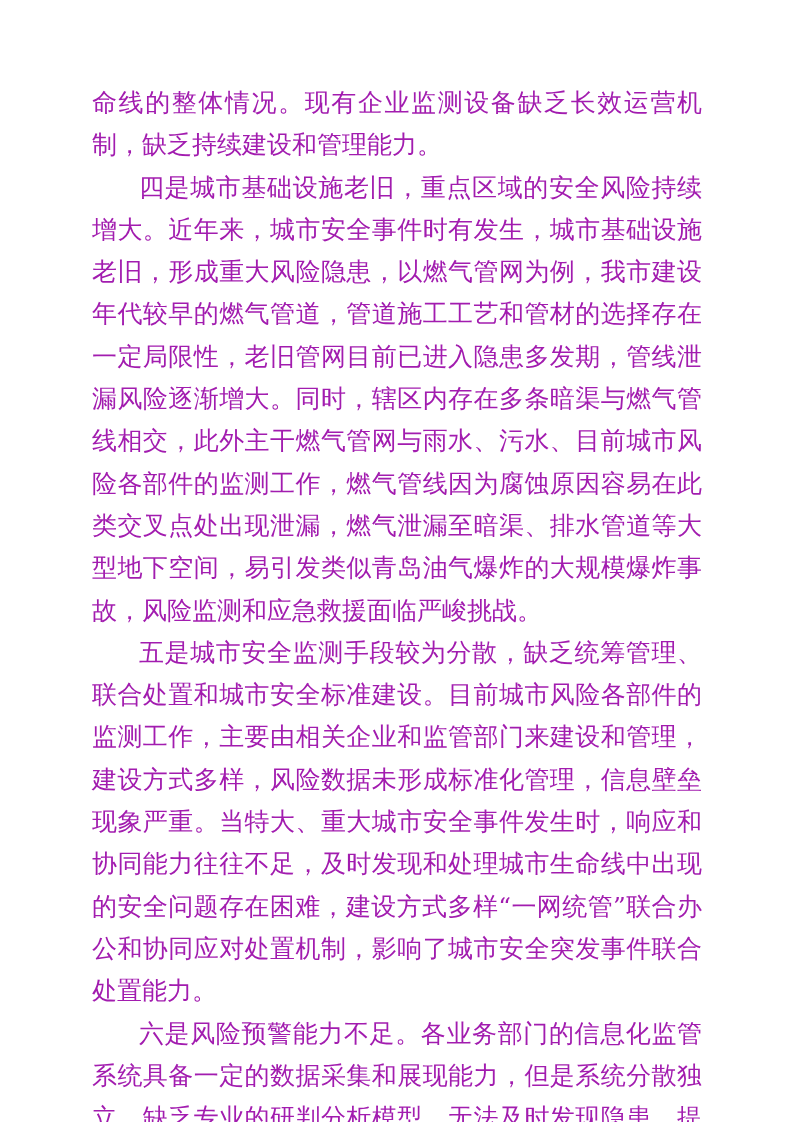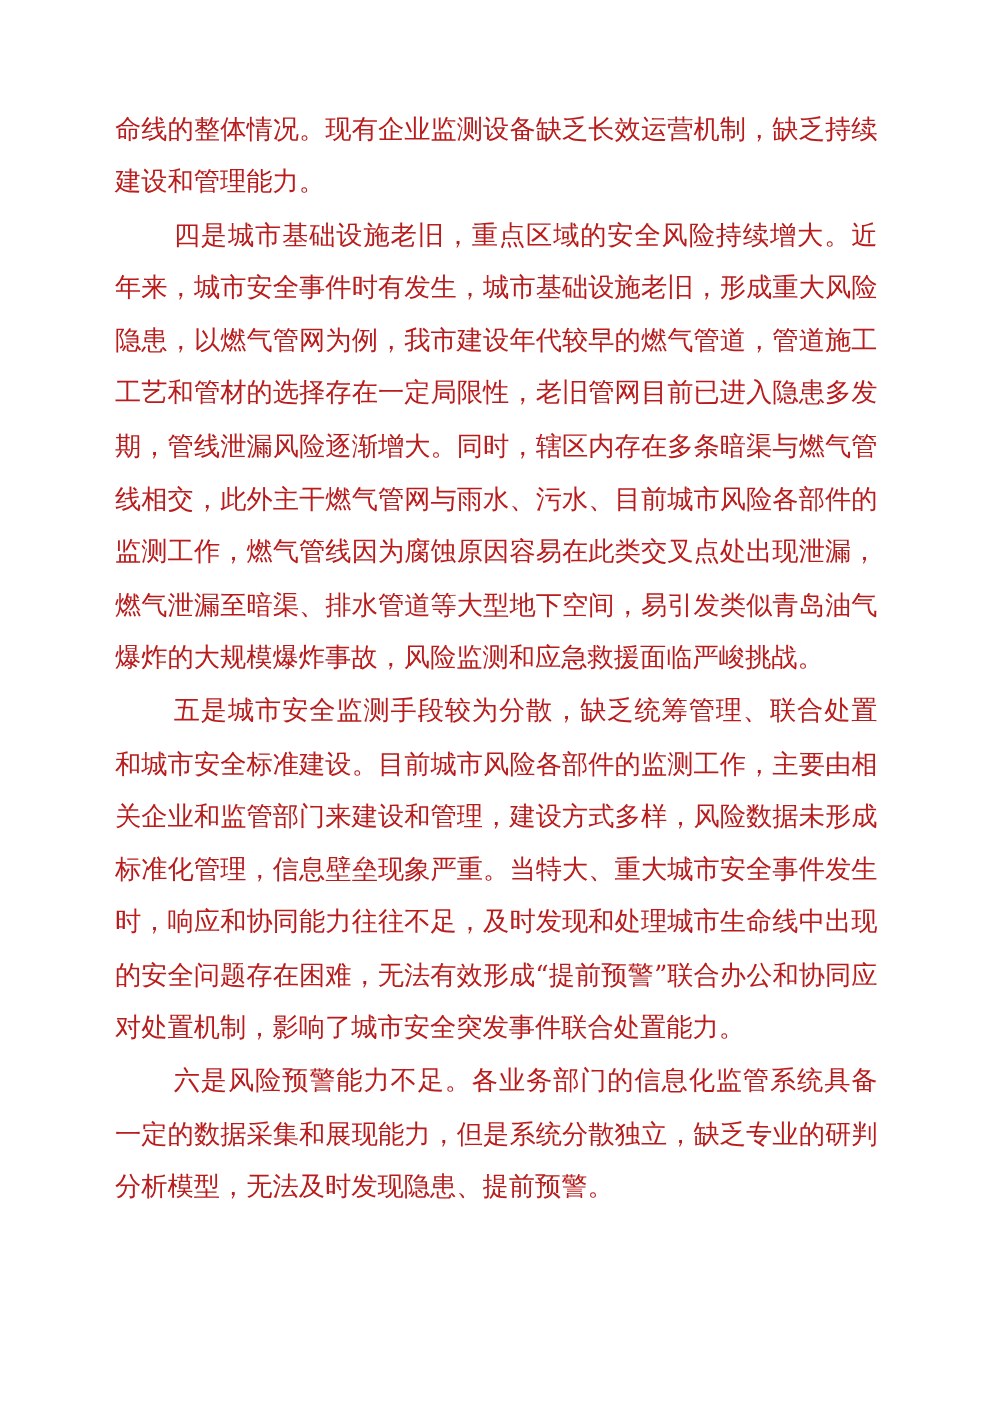--- a/index.html
+++ b/index.html
@@ -24,37 +24,37 @@
   }
   .text-body {
     position: absolute;
     left: 92px;
     top: 82px;
     width: 610px;
   }
   p.para {
     margin: 0;
     padding: 0;
-    font-size: 21px;
+    font-size: 25px;
     line-height: 42.3px;
-    color: #b91c1c;
+    color: #a21caf;
     text-align: justify;
     text-justify: inter-ideograph;
     text-indent: 47px;
     letter-spacing: 0px;
     word-break: break-all;
     font-family: "DejaVu Serif", "Liberation Serif", serif;
   }
   p.para.no-indent {
     text-indent: 0;
   }
 </style>
 </head>
 <body>
 
 <div class="page">
   <div class="text-body">
     <p class="para no-indent">命线的整体情况。现有企业监测设备缺乏长效运营机制，缺乏持续建设和管理能力。</p>
     <p class="para">四是城市基础设施老旧，重点区域的安全风险持续增大。近年来，城市安全事件时有发生，城市基础设施老旧，形成重大风险隐患，以燃气管网为例，我市建设年代较早的燃气管道，管道施工工艺和管材的选择存在一定局限性，老旧管网目前已进入隐患多发期，管线泄漏风险逐渐增大。同时，辖区内存在多条暗渠与燃气管线相交，此外主干燃气管网与雨水、污水、目前城市风险各部件的监测工作，燃气管线因为腐蚀原因容易在此类交叉点处出现泄漏，燃气泄漏至暗渠、排水管道等大型地下空间，易引发类似青岛油气爆炸的大规模爆炸事故，风险监测和应急救援面临严峻挑战。</p>
-    <p class="para">五是城市安全监测手段较为分散，缺乏统筹管理、联合处置和城市安全标准建设。目前城市风险各部件的监测工作，主要由相关企业和监管部门来建设和管理，建设方式多样，风险数据未形成标准化管理，信息壁垒现象严重。当特大、重大城市安全事件发生时，响应和协同能力往往不足，及时发现和处理城市生命线中出现的安全问题存在困难，无法有效形成“提前预警”联合办公和协同应对处置机制，影响了城市安全突发事件联合处置能力。</p>
+    <p class="para">五是城市安全监测手段较为分散，缺乏统筹管理、联合处置和城市安全标准建设。目前城市风险各部件的监测工作，主要由相关企业和监管部门来建设和管理，建设方式多样，风险数据未形成标准化管理，信息壁垒现象严重。当特大、重大城市安全事件发生时，响应和协同能力往往不足，及时发现和处理城市生命线中出现的安全问题存在困难，建设方式多样“一网统管”联合办公和协同应对处置机制，影响了城市安全突发事件联合处置能力。</p>
     <p class="para">六是风险预警能力不足。各业务部门的信息化监管系统具备一定的数据采集和展现能力，但是系统分散独立，缺乏专业的研判分析模型，无法及时发现隐患、提前预警。</p>
   </div>
 </div>
 
 </body></html>

